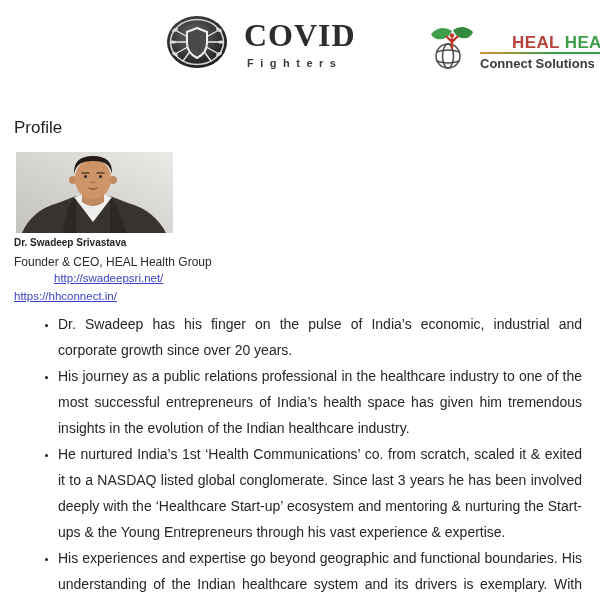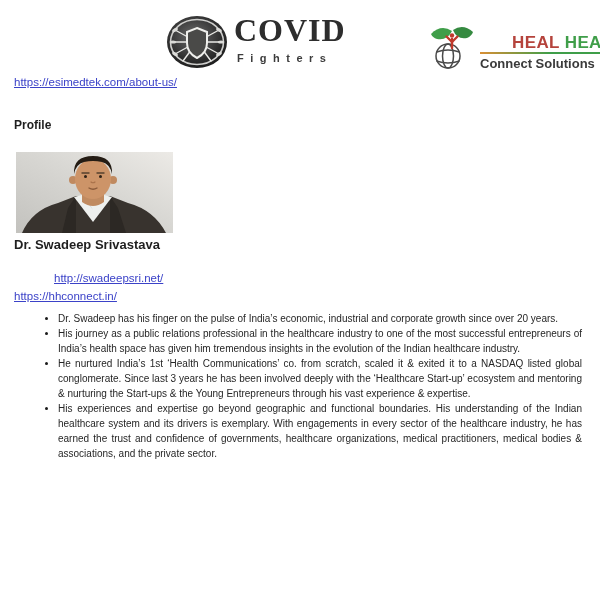--- a/index.html
+++ b/index.html
@@ -7,21 +7,21 @@
   body {
     background:#ffffff;
     font-family:"Liberation Sans", sans-serif;
     color:#262626;
     position:relative;
     overflow:hidden;
   }
   .page { position:absolute; inset:0; background:#fff; }
 
   
-  .covid-logo { position:absolute; left:166px; top:15px; display:flex; align-items:flex-start; gap:6px; }
+  .covid-logo { position:absolute; left:166px; top:15px; display:flex; align-items:flex-end; gap:16px; }
   .covid-emblem { width:62px; height:54px; }
   .covid-text { display:flex; flex-direction:column; align-items:flex-start; }
   .covid-title {
     font-family:"Liberation Serif", serif;
     font-weight:700; font-size:32px; line-height:30px;
     letter-spacing:1px; color:#2d2d2d;
   }
   .covid-subtitle {
     font-size:11px; font-weight:600; letter-spacing:6.5px;
     color:#3c3c3c; margin-top:7px; padding-left:3px;
@@ -32,38 +32,38 @@
   .heal-text { display:flex; flex-direction:column; margin-top:10px; }
   .heal-title { font-size:17px; font-weight:700; line-height:17px; letter-spacing:0.4px; white-space:nowrap; }
   .heal-title .p1 { color:#b5433c;margin-left:32px; }
   .heal-title .p2 { color:#3f9e49; }
   .heal-underline { height:2px; margin:1px 0 2px 0; background:linear-gradient(90deg,#d98f35 0%,#3f9e49 45%,#3f9e49 100%); }
   .heal-subtitle { font-size:13px; font-weight:700; color:#3a3a3a; white-space:nowrap; }
 
   
   a.doc-link { color:#3b42c8; text-decoration:underline; font-size:11.5px; }
   .link-about { position:absolute; left:14px; top:76px; }
-  .heading-profile { position:absolute; left:14px; top:118px; font-size:12px; font-weight:700; color:#1f1f1f; }
+  .heading-profile { position:absolute; left:14px; top:118px; font-size:17px; font-weight:400; color:#1f1f1f; }
 
   
   .photo { position:absolute; left:16px; top:152px; width:157px; height:81px; overflow:hidden; }
   .photo svg { display:block; }
 
   
-  .person-name { position:absolute; left:14px; top:237px; font-size:13px; font-weight:700; color:#1f1f1f; }
+  .person-name { position:absolute; left:14px; top:237px; font-size:10px; font-weight:700; color:#1f1f1f; }
   .person-title { position:absolute; left:14px; top:255px; font-size:12px; color:#2b2b2b; }
   .link-personal { position:absolute; left:14px; top:272px;padding-left:40px; }
   .link-company  { position:absolute; left:14px; top:290px; }
 
   
   .bullets { position:absolute; left:58px; top:311px; width:524px; }
   .bullets ul { margin:0; padding:0; }
   .bullets li {
     list-style:disc outside;
-    font-size:10px; line-height:15px;
+    font-size:14px; line-height:26px;
     text-align:justify;
     color:#262626;
     margin:0;
   }
   .bullets li::marker { color:#1a1a1a; font-size:10px; }
 </style>
 </head>
 <body>
 
 <div class="page">
@@ -125,21 +125,20 @@
     <div class="heal-text">
       <div class="heal-title">
         <span class="p1">HEAL</span>
         <span class="p2">HEALTH</span>
       </div>
       <div class="heal-underline"></div>
       <div class="heal-subtitle">Connect Solutions</div>
     </div>
   </div>
 
-  <a class="doc-link link-about" href="#">https://esimedtek.com/about-us/</a>
 
   <div class="heading-profile">Profile</div>
 
   <div class="photo">
     <svg width="157" height="81" viewBox="0 0 157 81" xmlns="http://www.w3.org/2000/svg">
       <defs>
         <linearGradient id="photoBg" x1="0" y1="1" x2="1" y2="0">
           <stop offset="0" stop-color="#c3c2be"></stop>
           <stop offset="0.55" stop-color="#d8d7d3"></stop>
           <stop offset="1" stop-color="#eceae6"></stop>
@@ -168,20 +167,21 @@
         <path d="M81 21 L88 21"></path>
       </g>
       <circle cx="69.5" cy="24.5" r="1.5" fill="#2e2218"></circle>
       <circle cx="84.5" cy="24.5" r="1.5" fill="#2e2218"></circle>
       <path d="M73 36 Q77 38.5 81 36" stroke="#8a5a3a" stroke-width="1.4" fill="none" stroke-linecap="round"></path>
       <path d="M75 30 Q77 31.5 79 30" stroke="#a9714a" stroke-width="1.2" fill="none" stroke-linecap="round"></path>
     </svg>
   </div>
 
   <div class="person-name">Dr. Swadeep Srivastava</div>
+  <div class="person-title">Founder &amp; CEO, HEAL Health Group</div>
   <a class="doc-link link-personal" href="#">http://swadeepsri.net/</a>
   <a class="doc-link link-company" href="#">https://hhconnect.in/</a>
 
   <div class="bullets">
     <ul>
         <li>Dr. Swadeep has his finger on the pulse of India’s economic, industrial and corporate growth since over 20 years.</li>
         <li>His journey as a public relations professional in the healthcare industry to one of the most successful entrepreneurs of India’s health space has given him tremendous insights in the evolution of the Indian healthcare industry.</li>
         <li>He nurtured India’s 1st ‘Health Communications’ co. from scratch, scaled it &amp; exited it to a NASDAQ listed global conglomerate. Since last 3 years he has been involved deeply with the ‘Healthcare Start-up’ ecosystem and mentoring &amp; nurturing the Start-ups &amp; the Young Entrepreneurs through his vast experience &amp; expertise.</li>
         <li>His experiences and expertise go beyond geographic and functional boundaries. His understanding of the Indian healthcare system and its drivers is exemplary. With engagements in every sector of the healthcare industry, he has earned the trust and confidence of governments, healthcare organizations, medical practitioners, medical bodies &amp; associations, and the private sector.</li>
       </ul>

